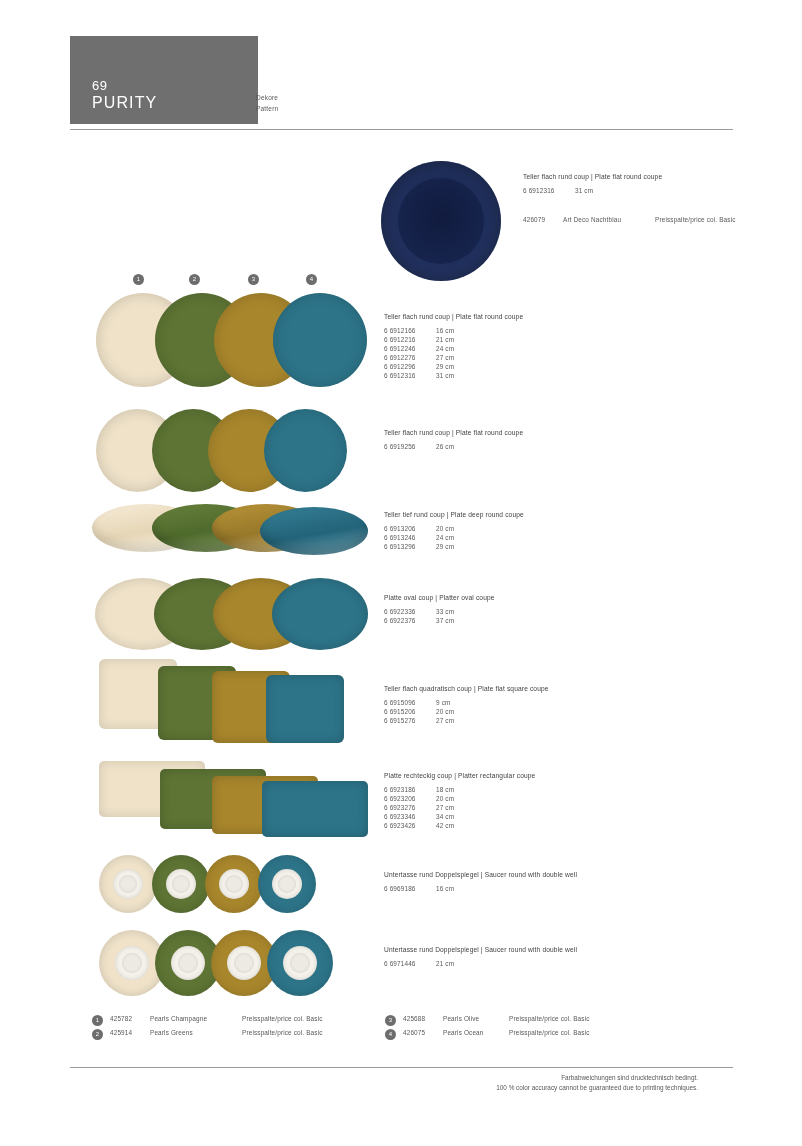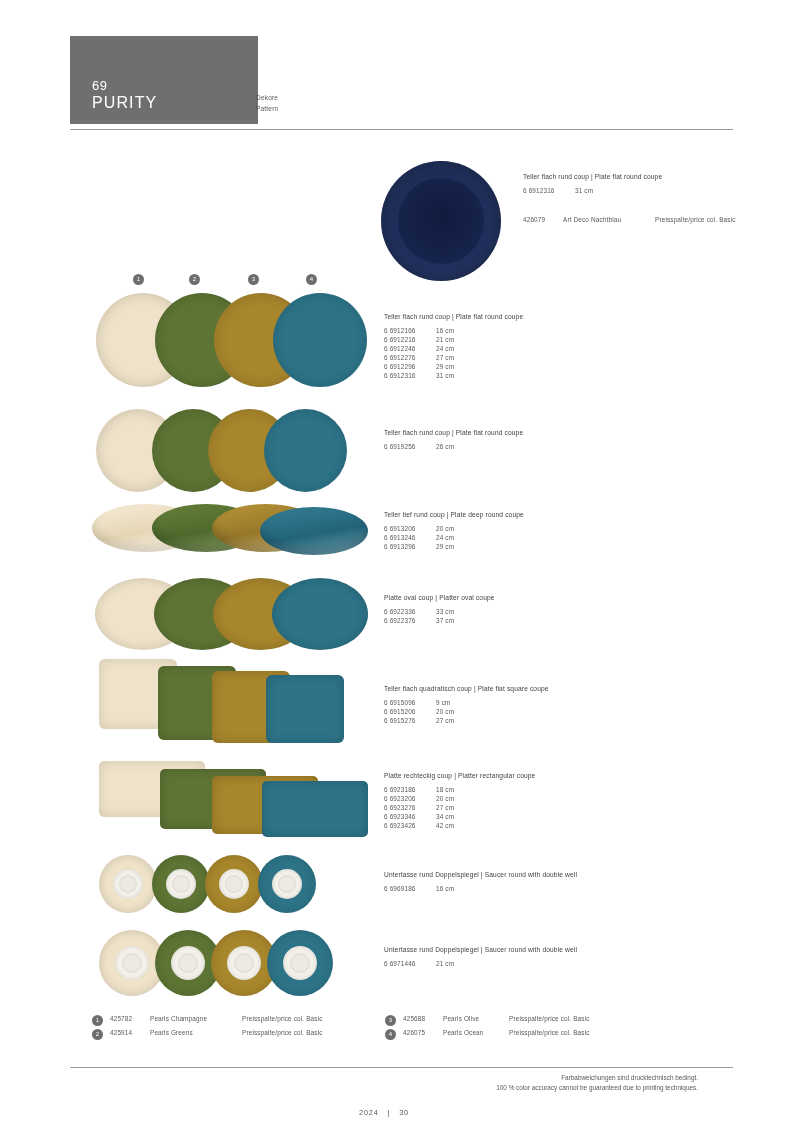--- a/index.html
+++ b/index.html
@@ -369,19 +369,14 @@
       <span class="cnum">426075</span><span class="cname" style="width:66px;">Pearls Ocean</span><span>Preisspalte/price col. Basic</span>
     </div>
   </div>
 
   <div class="foot-rule"></div>
   <div class="disclaimer">
     <div>Farbabweichungen sind drucktechnisch bedingt.</div>
     <div>100 % color accuracy cannot be guaranteed due to printing techniques.</div>
   </div>
 
-  <div class="pagefoot">
-    <span>2024</span>
-    <span style="margin:0 6px;">|</span>
-    <span>30</span>
-  </div>
 
 </div>
 
 </body></html>

